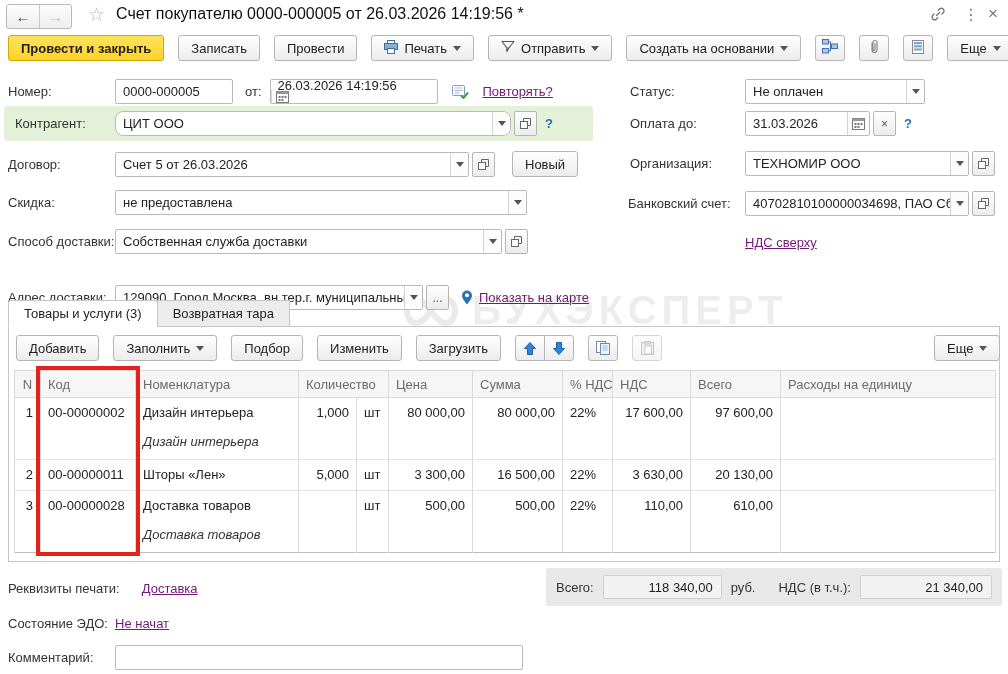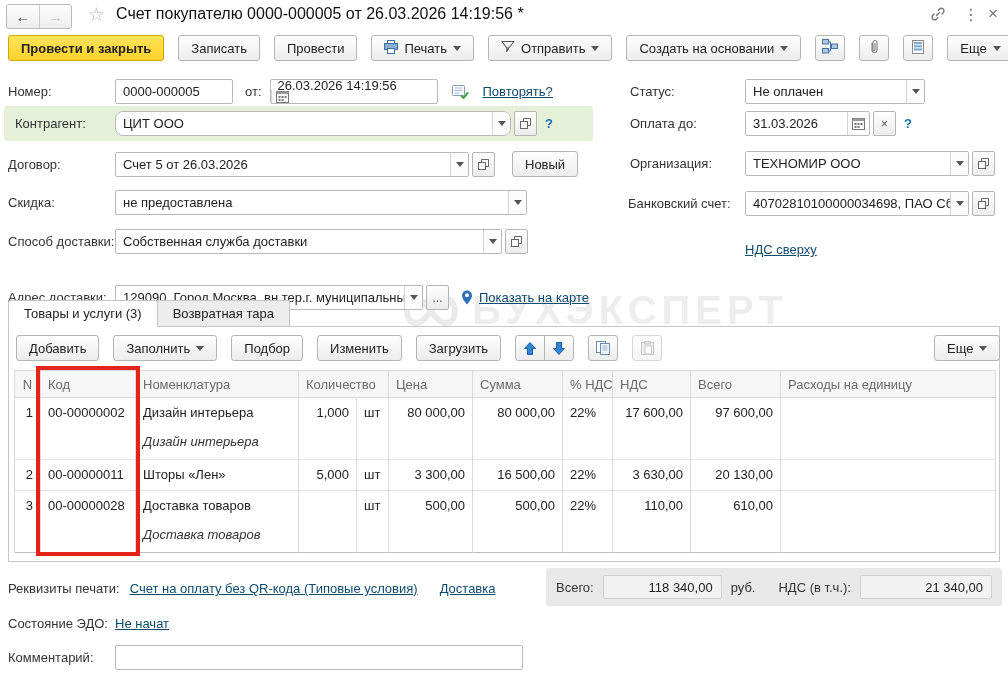--- a/index.html
+++ b/index.html
@@ -43,21 +43,21 @@
     width:18px; display:flex; align-items:center; justify-content:center;
     border-left:1px solid #d4d4d4; cursor:pointer; background:#fcfcfc;
   }
   .incal { width:22px; }
   .sqbtn {
     height:25px; width:23px; margin-left:3px; display:flex; align-items:center; justify-content:center;
     background:linear-gradient(#fefefe,#ececec); border:1px solid #b5b5b5; border-radius:2px; cursor:pointer;
     color:#555; font-size:12px;
   }
   .qmark { color:#1a70c0; font-weight:bold; margin-left:8px; cursor:pointer; }
-  a.lnk { color:#0c4a6e; text-decoration:underline; cursor:pointer; white-space:nowrap; }
+  a.lnk { color:#701a75; text-decoration:underline; cursor:pointer; white-space:nowrap; }
   .greenrow { background:#e5f0d8; border-radius:3px; }
 
   
   .tab { height:27px; padding:0 15px; display:flex; align-items:center; border:1px solid #c6c6c6;
          background:#ececec; cursor:pointer; position:relative; }
   .tab.active { background:#fff; z-index:3; border-bottom-color:#fff; border-top-left-radius:3px; border-top-right-radius:3px; }
   .groupbox { border:1px solid #c6c6c6; background:transparent; }
 
   
   table.items { border-collapse:collapse; table-layout:fixed; width:981px; background:#fff; border:1px solid #bdbdbd; }
@@ -340,21 +340,21 @@
       </div>
   </div>
   <div class="sqbtn">
     <svg width="11" height="11" viewBox="0 0 11 11">
         <rect x="0.5" y="3.5" width="7" height="7" fill="#fff" stroke="#666"></rect>
         <path d="M3.5 3.5 V0.5 H10.5 V7.5 H7.5" fill="none" stroke="#666"></path>
       </svg>
   </div>
 </div>
 
-<a class="abs lnk" style="left:745px; top:242px;">НДС сверху</a>
+<a class="abs lnk" style="left:745px; top:235px;">НДС сверху</a>
 
 <div class="abs flex" style="left:8px; top:300px; align-items:flex-end; z-index:2;">
   <div class="tab active">
     <span>Товары и услуги (3)</span>
   </div>
   <div class="tab" style="margin-left:-1px;">
     <span>Возвратная тара</span>
   </div>
 </div>
 <div class="abs groupbox" style="left:8px; top:326px; width:992px; height:236px; z-index:1;"></div>
@@ -496,21 +496,20 @@
   </div>
   <span class="lbl">руб.</span>
   <span class="lbl" style="margin-left:14px;">НДС (в т.ч.):</span>
   <div class="totalbox" style="width:140px;">
     <span>21 340,00</span>
   </div>
 </div>
 
 <div class="abs flex" style="left:8px; top:581px; gap:22px;">
   <span class="lbl">Реквизиты печати:</span>
-  <a class="lnk" style="margin-left:-12px;">Счет на оплату без QR-кода (Типовые условия)</a>
   <a class="lnk">Доставка</a>
 </div>
 
 <div class="abs flex" style="left:8px; top:616px;">
   <span class="lbl" style="width:107px;">Состояние ЭДО:</span>
   <a class="lnk">Не начат</a>
 </div>
 
 <div class="abs flex" style="left:8px; top:645px;">
   <span class="lbl" style="width:107px;">Комментарий:</span>

